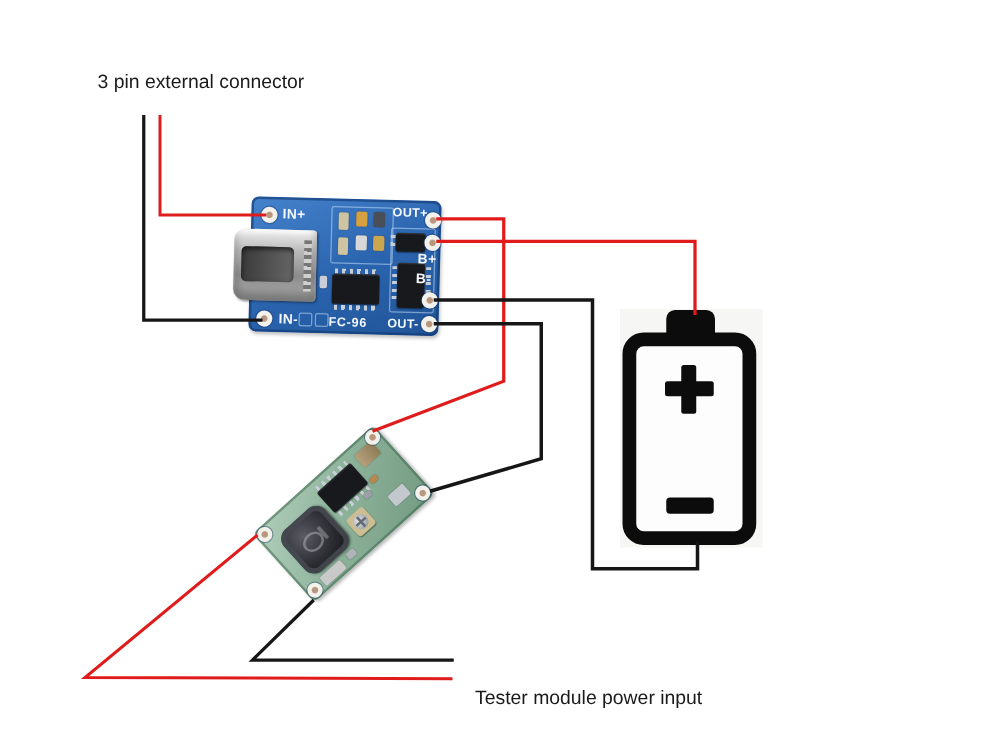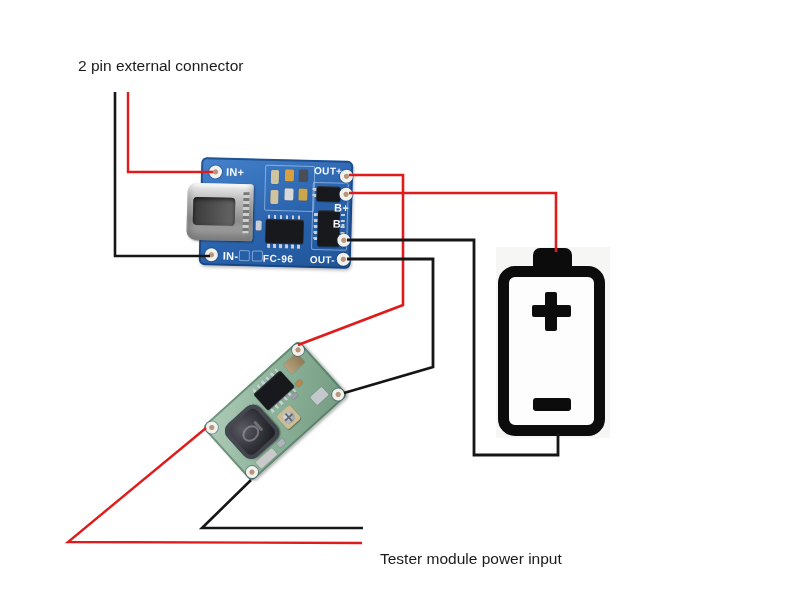--- a/index.html
+++ b/index.html
@@ -58,21 +58,21 @@
             border-radius:17px;background:#fdfdfd;box-sizing:border-box;}
   .bat-plus-h{position:absolute;left:532px;top:305px;width:39px;height:12px;background:#0c0c0c;border-radius:2px;}
   .bat-plus-v{position:absolute;left:545px;top:292px;width:12px;height:39px;background:#0c0c0c;border-radius:2px;}
   .bat-minus{position:absolute;left:533px;top:398px;width:38px;height:13px;background:#0c0c0c;border-radius:3px;}
 </style>
 </head>
 <body>
 
 <div class="canvas">
 
-  <div class="annotation" id="ann-2pin">2 pin external connector</div>
+  <div class="annotation" id="ann-2pin">3 pin external connector</div>
   <div class="annotation" id="ann-tester">
     <div>Tester module power input</div>
     
   </div>
 
   <div class="tp-board">
     <div class="usb">
       <div class="usb-slot"></div>
       <div class="usb-ridge"></div>
     </div>

